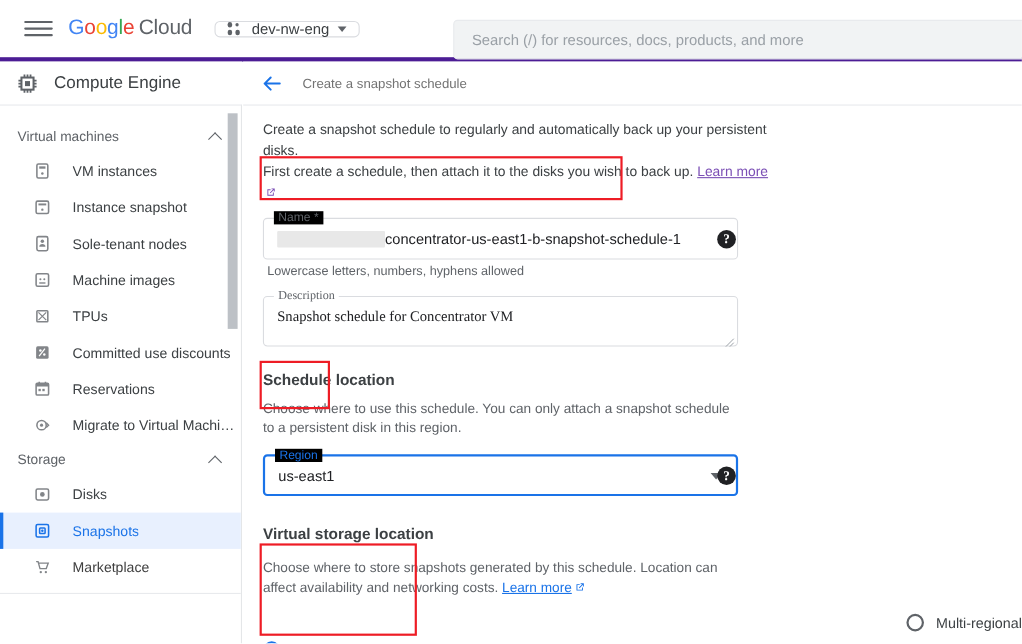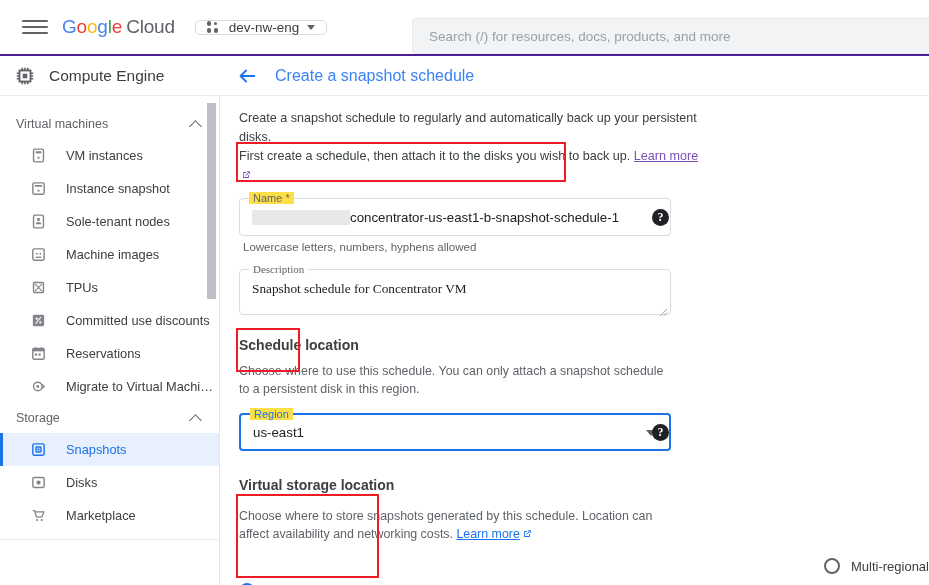--- a/index.html
+++ b/index.html
@@ -10,21 +10,21 @@
     background: #ffffff;
     font-family: "Liberation Sans", sans-serif;
     color: #3c4043;
     -webkit-font-smoothing: antialiased;
   }
   .page { position: relative; width: 929px; height: 585px; overflow: hidden; }
 
   
   .topbar {
     position: absolute; left: 0; top: 0; width: 929px; height: 56px;
-    background: #fff; border-bottom: 2px solid #4c1d95;
+    background: #fff; border-bottom: 4px solid #4c1d95;
     display: flex; align-items: center;
   }
   .hamburger {
     width: 26px; height: 20px; margin-left: 22px; margin-right: 14px;
     display: flex; flex-direction: column; justify-content: space-between;
     padding: 3px 0; cursor: pointer;
   }
   .hamburger span { display: block; height: 2px; background: #5f6368; border-radius: 1px; }
   .brand { font-size: 19px; letter-spacing: -0.2px; white-space: nowrap; }
   .brand .g1 { color: #4285f4; } .brand .o1 { color: #ea4335; }
@@ -114,40 +114,40 @@
   
   .main {
     position: absolute; left: 221px; top: 56px; right: 0; bottom: 0;
     background: #fff; overflow: hidden;
   }
   .main-header {
     height: 40px; display: flex; align-items: center; gap: 17px;
     padding-left: 15px; border-bottom: 1px solid #e8eaed;
   }
   .back-arrow { width: 22px; height: 22px; cursor: pointer; flex: 0 0 22px; }
-  .page-title { font-size: 16px; color: #3b82f6; }
+  .page-title { font-size: 12px; color: #737373; }
 
   .main-body { padding: 13px 0 0 18px; }
   .intro {
     font-size: 12.6px; line-height: 19px; color: #3c4043; max-width: 470px;
   }
   .link { color: #7b4fb5; text-decoration: underline; cursor: pointer; }
   .link.blue { color: #1a73e8; }
   .ext-icon { display: inline-block; width: 10px; height: 10px; margin-left: 2px; vertical-align: -1px; }
 
   
   .field-wrap { position: relative; margin-top: 13px; }
   .outlined {
     position: relative; height: 38px; border: 1px solid #dadce0; border-radius: 4px;
     background: #fff; width: 432px; display: flex; align-items: center;
     padding: 0 12px;
   }
   .outlined.focused { border: 2px solid #1a73e8; }
   .outlined .legend {
-    position: absolute; top: -7px; left: 9px; background: #fde047; padding: 0 4px;
+    position: absolute; top: -7px; left: 9px; background: #000000; padding: 0 4px;
     font-size: 11px; color: #5f6368; white-space: nowrap;
   }
   .outlined.focused .legend { color: #1a73e8; }
   .field-value { font-size: 13.3px; color: #202124; white-space: nowrap; }
   .redact {
     display: inline-block; width: 98px; height: 15px; background: #e8e8e8;
     vertical-align: -3px; border-radius: 1px;
   }
   .helper {
     font-size: 11.5px; color: #5f6368; margin-top: 5px; margin-left: 4px;
@@ -343,39 +343,39 @@
           </svg>
       </span>
       <span class="lbl">Migrate to Virtual Machin…</span>
     </div>
 
     <div class="sb-group">
       <span class="lbl">Storage</span>
       <span class="chevron-up"></span>
     </div>
 
+    <div class="sb-item">
+      <span class="ico">
+        <svg viewBox="0 0 24 24" width="17" height="17">
+            <rect x="4" y="5" width="16" height="14" rx="2" fill="none" stroke="#5f6368" stroke-width="2"></rect>
+            <circle cx="12" cy="12" r="3" fill="#5f6368"></circle>
+          </svg>
+      </span>
+      <span class="lbl">Disks</span>
+    </div>
+
     <div class="sb-item active">
       <span class="ico">
         <svg viewBox="0 0 24 24" width="17" height="17">
             <rect x="4" y="4" width="16" height="16" rx="2" fill="none" stroke="#1a73e8" stroke-width="2"></rect>
             <rect x="8.5" y="8.5" width="7" height="7" rx="1" fill="none" stroke="#1a73e8" stroke-width="2"></rect>
             <circle cx="12" cy="12" r="1.6" fill="#1a73e8"></circle>
           </svg>
       </span>
       <span class="lbl">Snapshots</span>
-    </div>
-
-    <div class="sb-item">
-      <span class="ico">
-        <svg viewBox="0 0 24 24" width="17" height="17">
-            <rect x="4" y="5" width="16" height="14" rx="2" fill="none" stroke="#5f6368" stroke-width="2"></rect>
-            <circle cx="12" cy="12" r="3" fill="#5f6368"></circle>
-          </svg>
-      </span>
-      <span class="lbl">Disks</span>
     </div>
 
     <div class="sb-item muted">
       <span class="ico">
         <svg viewBox="0 0 24 24" width="17" height="17">
             <path d="M4 5h2.5l2.5 9h8l2.5-7H7" fill="none" stroke="#5f6368" stroke-width="1.8"></path>
             <circle cx="10" cy="18.5" r="1.5" fill="#5f6368"></circle>
             <circle cx="16.5" cy="18.5" r="1.5" fill="#5f6368"></circle>
           </svg>
       </span>

